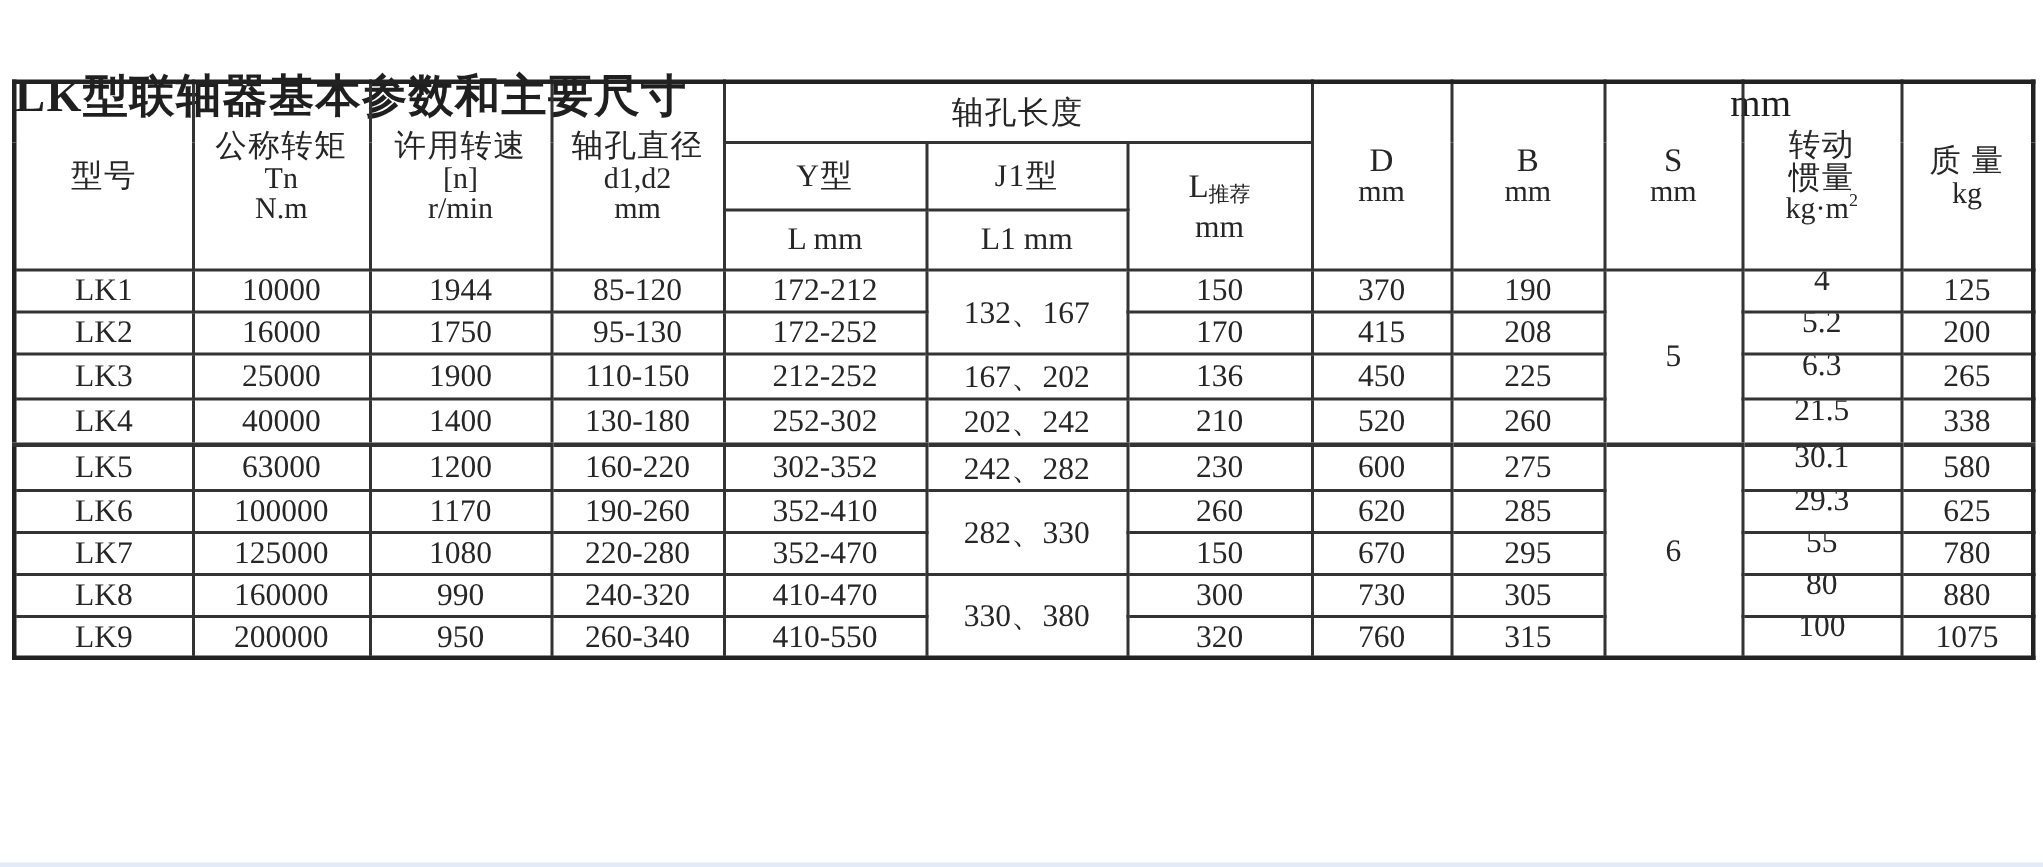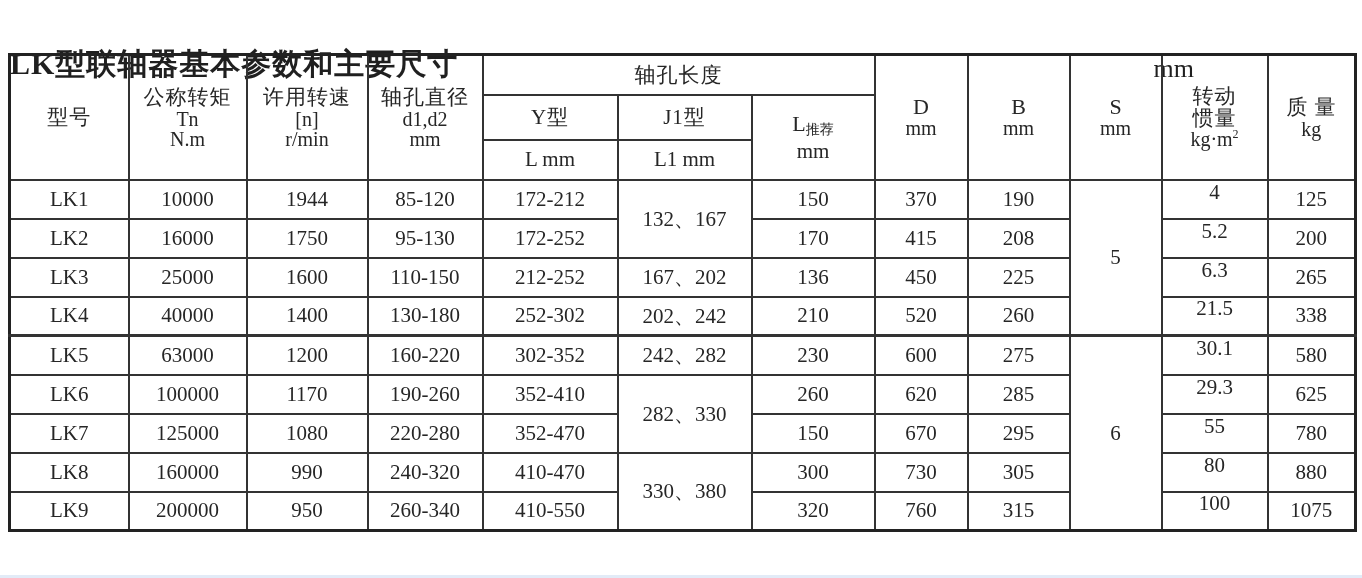--- a/index.html
+++ b/index.html
@@ -36,21 +36,21 @@
     vertical-align: middle;
     font-weight: normal;
     padding: 0;
     overflow: hidden;
   }
   table.spec { border: 3px solid #222222; }
 
   thead tr.h1 { height: 40px; }
   thead tr.h2 { height: 45px; }
   thead tr.h3 { height: 40px; }
-  tbody tr { height: 39px; }
+  tbody tr { height: 28px; }
   tbody tr.group-start td { border-top-width: 3px; font-family: Liberation Serif, serif; }
 
   .zh { font-size: 21px; letter-spacing: 1px; }
   .sub-line { font-size: 20px; line-height: 1.02; letter-spacing: 0; }
   .hdr-stack .zh { display: block; line-height: 1.15; }
   .hdr-stack .sub-line { display: block; }
 
   td.data-cell { font-size: 21px; }
   td.c10 { vertical-align: middle; }
   td.c10 .cellv { position: relative; top: -7px; display: inline-block; }
@@ -181,21 +181,21 @@
           <td class="data-cell c4"><span class="cellv">172-252</span></td>
           <td class="data-cell c6"><span class="cellv">170</span></td>
           <td class="data-cell c7"><span class="cellv">415</span></td>
           <td class="data-cell c8"><span class="cellv">208</span></td>
           <td class="data-cell c10"><span class="cellv">5.2</span></td>
           <td class="data-cell c11"><span class="cellv">200</span></td>
         </tr>
         <tr>
           <td class="data-cell c0"><span class="cellv">LK3</span></td>
           <td class="data-cell c1"><span class="cellv">25000</span></td>
-          <td class="data-cell c2"><span class="cellv">1600</span></td>
+          <td class="data-cell c2"><span class="cellv">1900</span></td>
           <td class="data-cell c3"><span class="cellv">110-150</span></td>
           <td class="data-cell c4"><span class="cellv">212-252</span></td>
           <td class="data-cell c5"><span class="cellv">167、202</span></td>
           <td class="data-cell c6"><span class="cellv">136</span></td>
           <td class="data-cell c7"><span class="cellv">450</span></td>
           <td class="data-cell c8"><span class="cellv">225</span></td>
           <td class="data-cell c10"><span class="cellv">6.3</span></td>
           <td class="data-cell c11"><span class="cellv">265</span></td>
         </tr>
         <tr>

